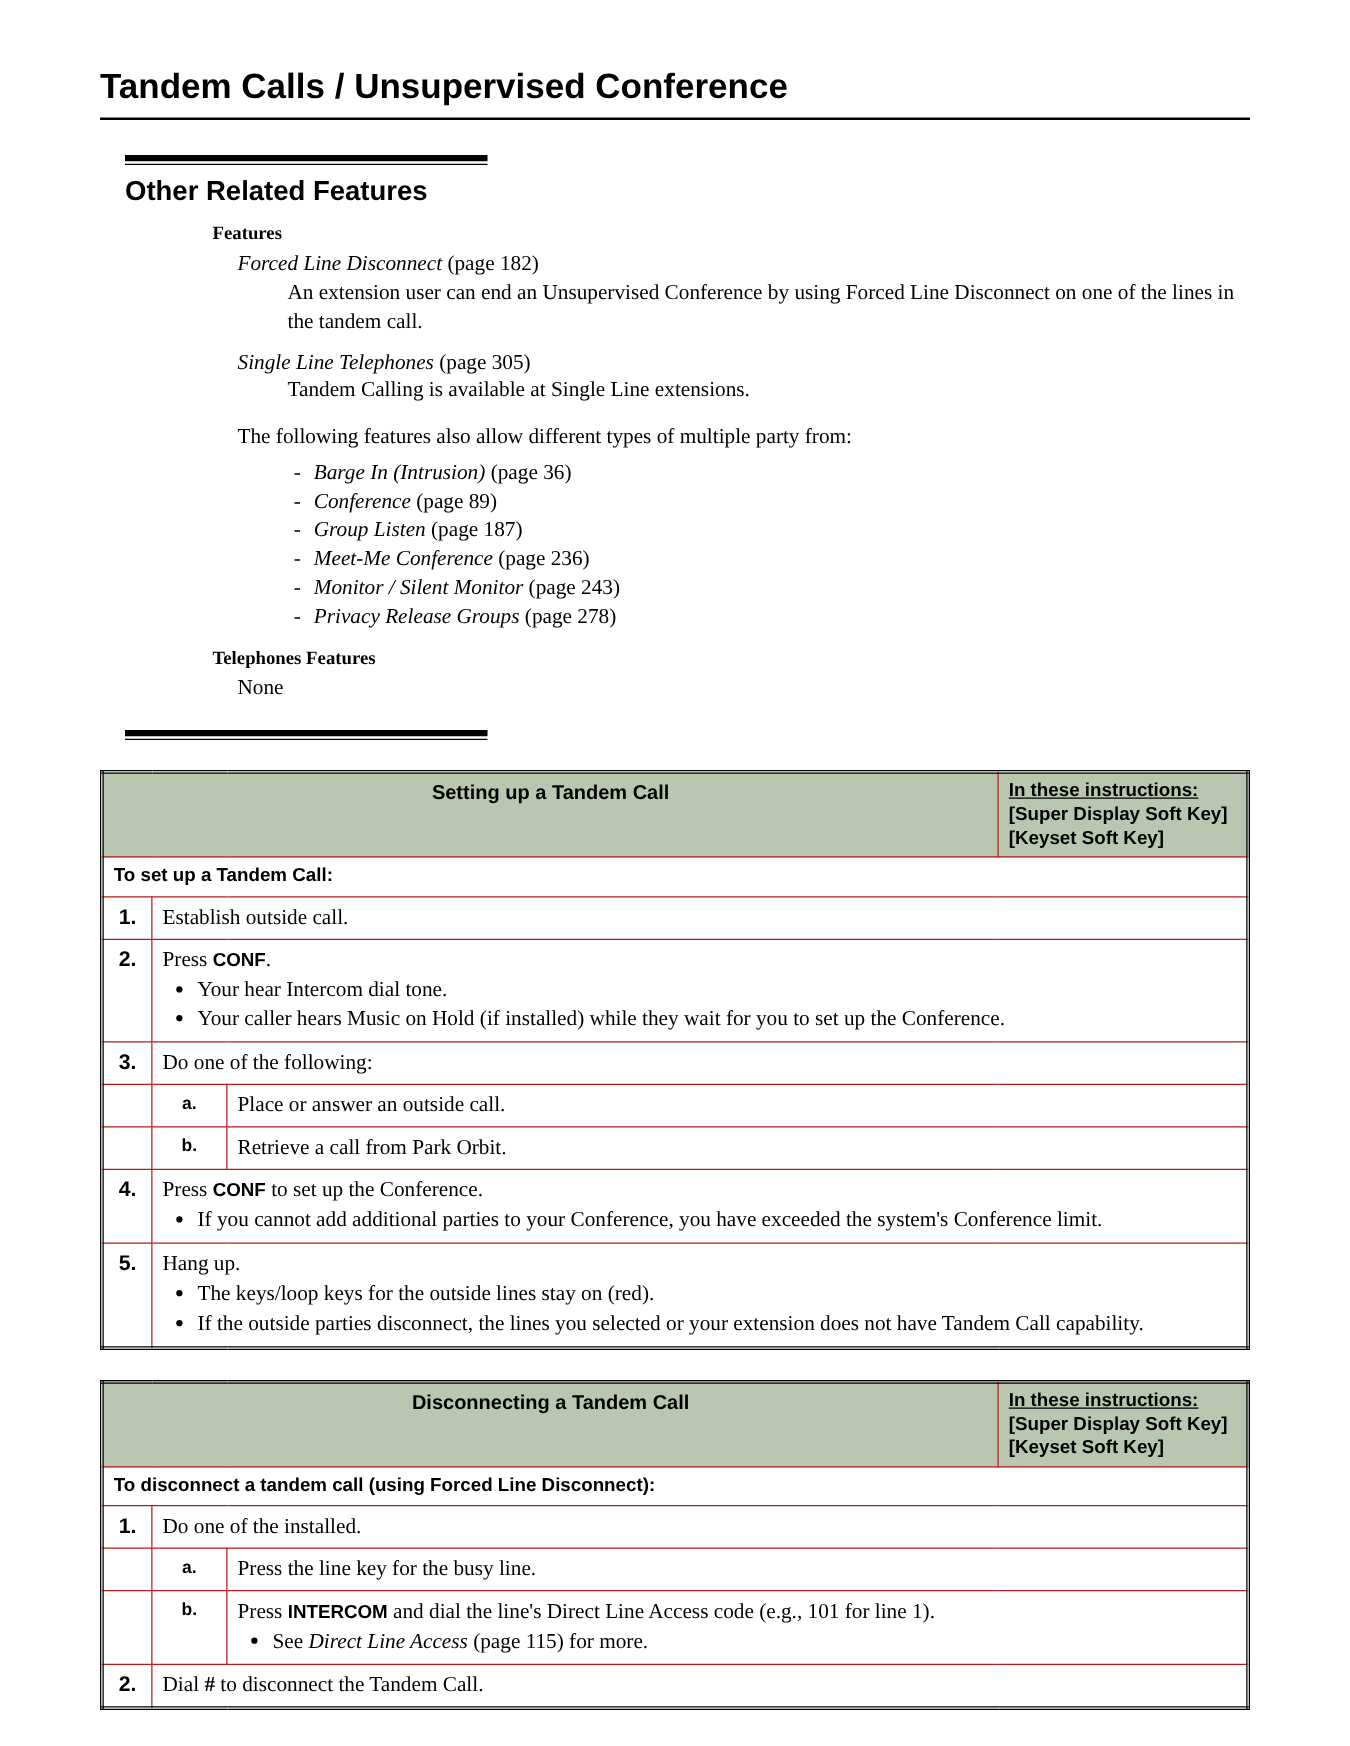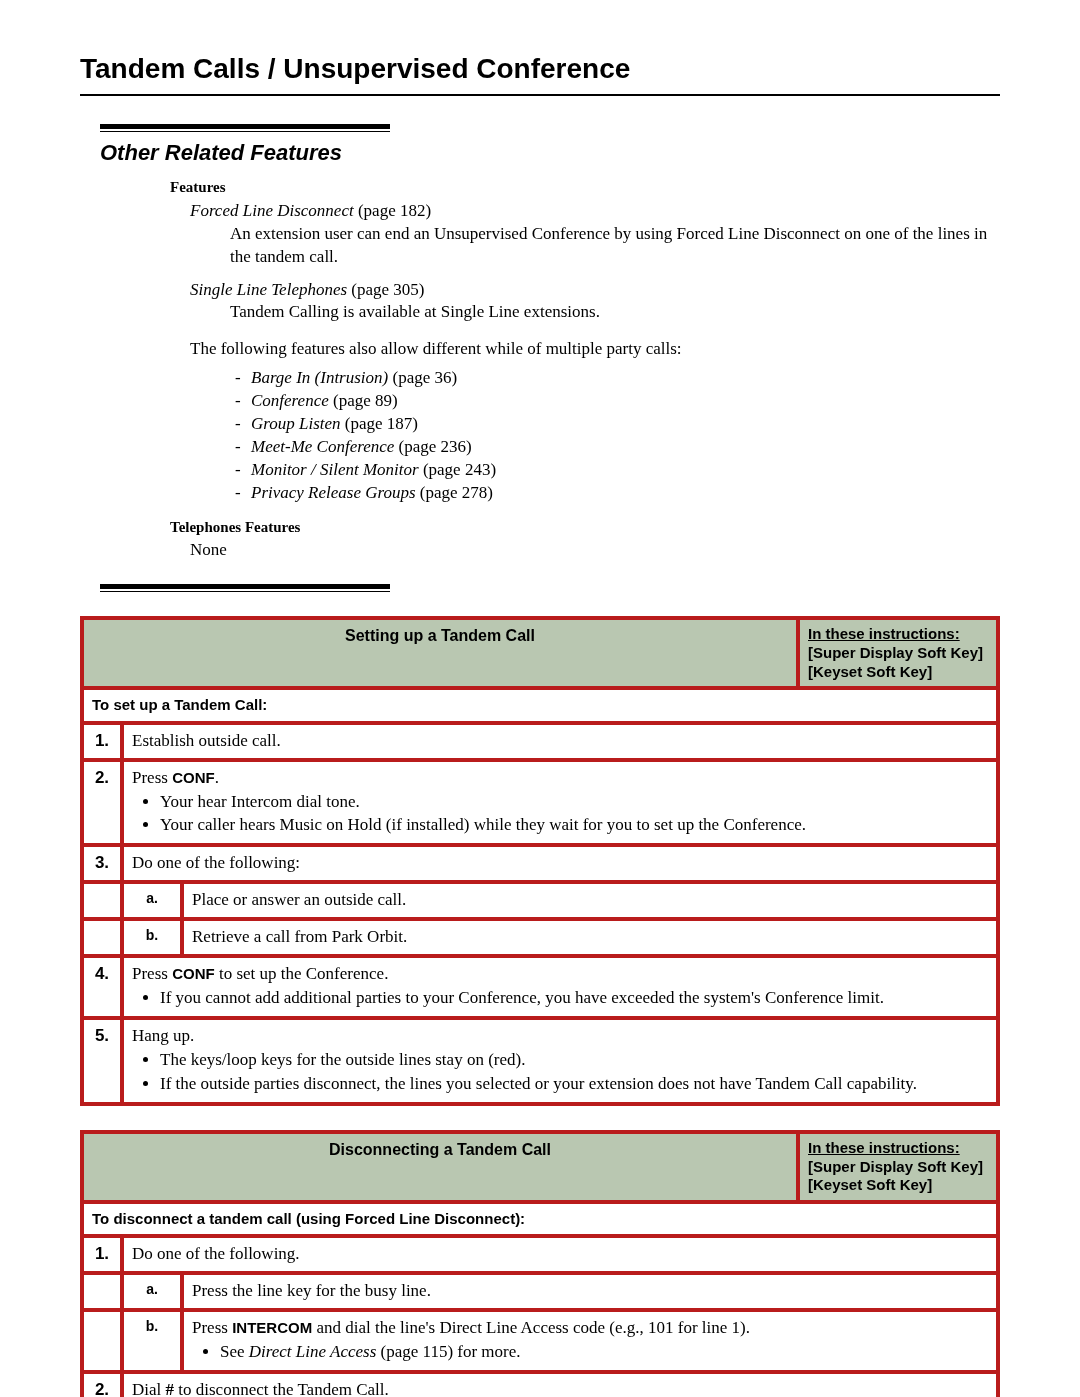--- a/index.html
+++ b/index.html
@@ -17,21 +17,20 @@
     font-family: "Trebuchet MS", Arial, sans-serif;
     font-weight: bold;
     font-size: 28px;
     padding-bottom: 6px;
     border-bottom: 2px solid #000;
     margin-bottom: 28px;
   }
   .section-head {
     margin-left: 20px;
     margin-top: 22px;
-    font-style: italic;
   }
   .section-rule-thick {
     height: 5px;
     background: #000;
     width: 290px;
   }
   .section-rule-thin {
     height: 1px;
     background: #000;
     width: 290px;
@@ -61,21 +60,21 @@
   .dash-list .txt .it { font-style: italic; }
   .none-line { margin-left: 110px; }
 
   .op-table {
     width: 100%;
     border-collapse: collapse;
     margin-top: 24px;
     border: 3px double #000;
   }
   .op-table td {
-    border: 4px solid #b91c1c;
+    border: 1px solid #b91c1c;
     padding: 5px 8px;
     vertical-align: top;
   }
   .op-table .hdr-row td {
     background: #b9c7b1;
     font-family: Arial, Helvetica, sans-serif;
     font-weight: bold;
   }
   .hdr-title-cell { text-align: center; font-size: 16px; }
   .hdr-note-cell { font-size: 15px; line-height: 1.25; font-weight: bold; text-align: left; width: 200px; }
@@ -122,21 +121,21 @@
     <span class="ref">Forced Line Disconnect</span><span> (page 182)</span>
     <div class="desc">An extension user can end an Unsupervised Conference by using Forced Line Disconnect on one of the lines in the tandem call.</div>
   </div>
 
   <div class="feat-item">
     <span class="ref">Single Line Telephones</span><span> (page 305)</span>
     <div class="desc">Tandem Calling is available at Single Line extensions.</div>
   </div>
 </div>
 
-<div class="para">The following features also allow different while of multiple party calls:</div>
+<div class="para">The following features also allow different types of multiple party from:</div>
 
 <div class="dash-list">
   <div class="row">
       <span class="dash">-</span>
       <span class="txt"><span class="it">Barge In (Intrusion)</span><span> (page 36)</span></span>
     </div>
   <div class="row">
       <span class="dash">-</span>
       <span class="txt"><span class="it">Conference</span><span> (page 89)</span></span>
     </div>
@@ -239,21 +238,21 @@
       <span style="text-decoration: underline;">In these instructions:</span><br>
       <span>[Super Display Soft Key]</span><br>
       <span>[Keyset Soft Key]</span>
     </td>
   </tr>
   <tr class="sub-hdr">
         <td colspan="4">To disconnect a tandem call (using Forced Line Disconnect):</td>
       </tr>
   <tr>
     <td class="num-cell">1.</td>
-    <td colspan="3" class="step-txt">Do one of the following.</td>
+    <td colspan="3" class="step-txt">Do one of the installed.</td>
   </tr>
   <tr>
     <td class="empty-cell"></td>
     <td class="let-cell">a.</td>
     <td colspan="2" class="step-txt">Press the line key for the busy line.</td>
   </tr>
   <tr>
     <td class="empty-cell"></td>
     <td class="let-cell">b.</td>
     <td colspan="2" class="step-txt">

